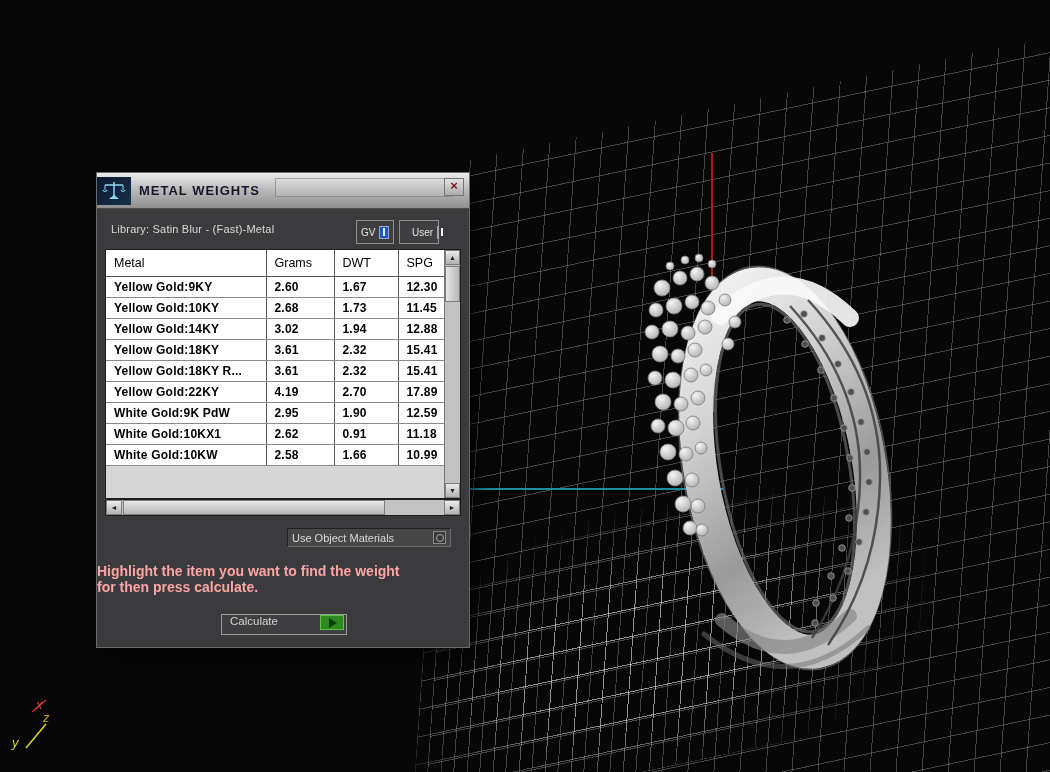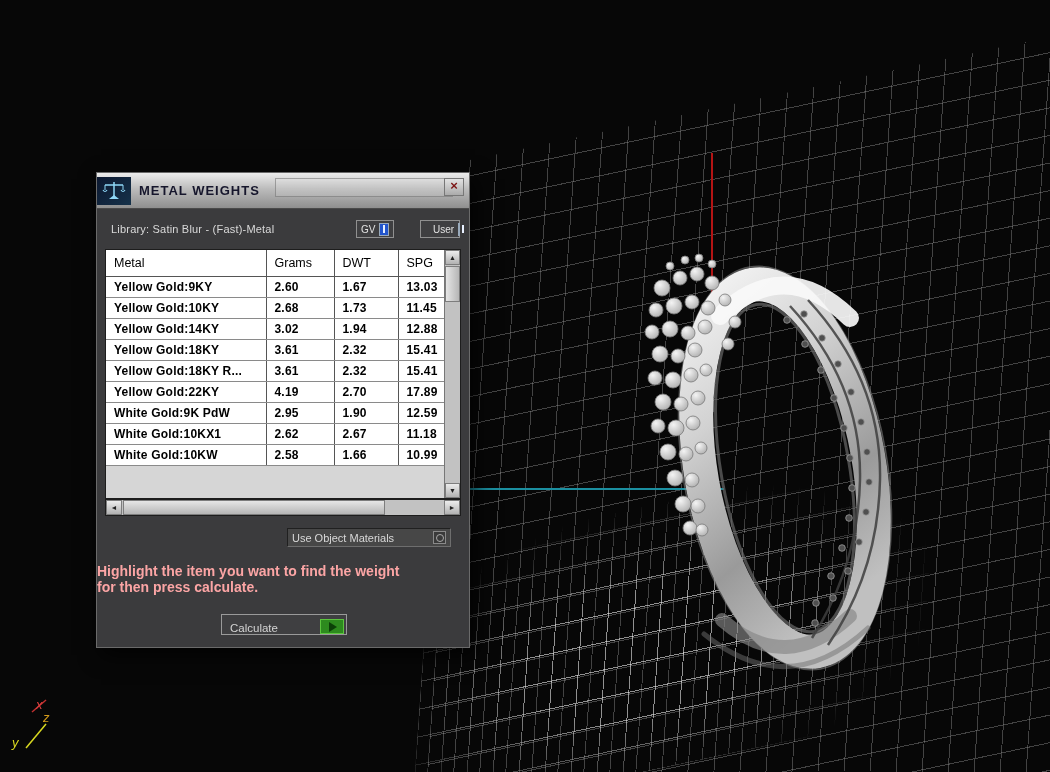--- a/index.html
+++ b/index.html
@@ -58,26 +58,26 @@
   }
   .close-btn {
     position:absolute; right:5px; top:5px; width:18px; height:16px;
     background:linear-gradient(#e2e2e2,#ababab); border:1px solid #777;
     color:#7c1414; font-size:13px; font-weight:bold; line-height:14px; text-align:center;
     cursor:default;
   }
 
   .lib-label { position:absolute; left:14px; top:50px; font-size:11px; color:#d9d9d9; letter-spacing:0.2px; }
   .toggle-btn {
-    position:absolute; top:47px; height:18px; box-sizing:border-box;
+    position:absolute; top:47px; height:24px; box-sizing:border-box;
     background:#3f3f41; border:1px solid #909090;
     color:#e2e2e2; font-size:10px; display:flex; align-items:center; gap:4px; padding:0 4px;
   }
   .toggle-btn.gv   { left:259px; width:38px; }
-  .toggle-btn.user { left:323px; width:40px;padding-left:12px; }
+  .toggle-btn.user { left:302px; width:40px;padding-left:12px; }
   .toggle-ind {
     width:9px; height:11px; background:#2255cc; border:1px solid #9ab;
     position:relative; margin-left:auto;
   }
   .toggle-ind::after {
     content:""; position:absolute; left:3px; top:1px; width:2px; height:8px; background:#e8f0ff;
   }
 
   
   .table-wrap {
@@ -133,21 +133,21 @@
   .dd-ind::after { content:""; position:absolute; left:2px; top:2px; width:6px; height:6px; border:1px solid #aaa; border-radius:50%; }
 
   .instruction {
     position:absolute; left:0; top:390px; width:374px; text-align:left;
     color:#fca5a5; font-size:14px; font-weight:bold; line-height:16px;
   }
 
   .calc-btn {
     position:absolute; left:124px; top:441px; width:126px; height:21px; box-sizing:border-box;
     background:#3f3f41; border:1px solid #9a9a9a;
-    color:#d4d4d4; font-size:11.5px; display:flex; align-items:flex-end; padding-left:8px;
+    color:#d4d4d4; font-size:11.5px; display:flex; align-items:flex-start; padding-left:8px;
   }
   .play-icon {
     margin-left:auto; margin-right:2px; width:24px; height:15px;
     background:#2d8a1e; border:1px solid #5cc43e; position:relative; box-sizing:border-box;
   }
   .play-icon::after {
     content:""; position:absolute; left:8px; top:2px;
     border-left:8px solid #0c4008; border-top:5px solid transparent; border-bottom:5px solid transparent;
   }
 </style>
@@ -313,21 +313,21 @@
             <th>Grams</th>
             <th>DWT</th>
             <th>SPG</th>
           </tr>
         </thead>
         <tbody>
           <tr>
             <td>Yellow Gold:9KY</td>
               <td>2.60</td>
               <td>1.67</td>
-              <td>13.03</td>
+              <td>12.30</td>
           </tr>
           <tr>
             <td>Yellow Gold:10KY</td>
               <td>2.68</td>
               <td>1.73</td>
               <td>11.45</td>
           </tr>
           <tr>
             <td>Yellow Gold:14KY</td>
               <td>3.02</td>
@@ -354,21 +354,21 @@
           </tr>
           <tr>
             <td>White Gold:9K PdW</td>
               <td>2.95</td>
               <td>1.90</td>
               <td>12.59</td>
           </tr>
           <tr>
             <td>White Gold:10KX1</td>
               <td>2.62</td>
-              <td>2.67</td>
+              <td>0.91</td>
               <td>11.18</td>
           </tr>
           <tr>
             <td>White Gold:10KW</td>
               <td>2.58</td>
               <td>1.66</td>
               <td>10.99</td>
           </tr>
         </tbody>
       </table>

